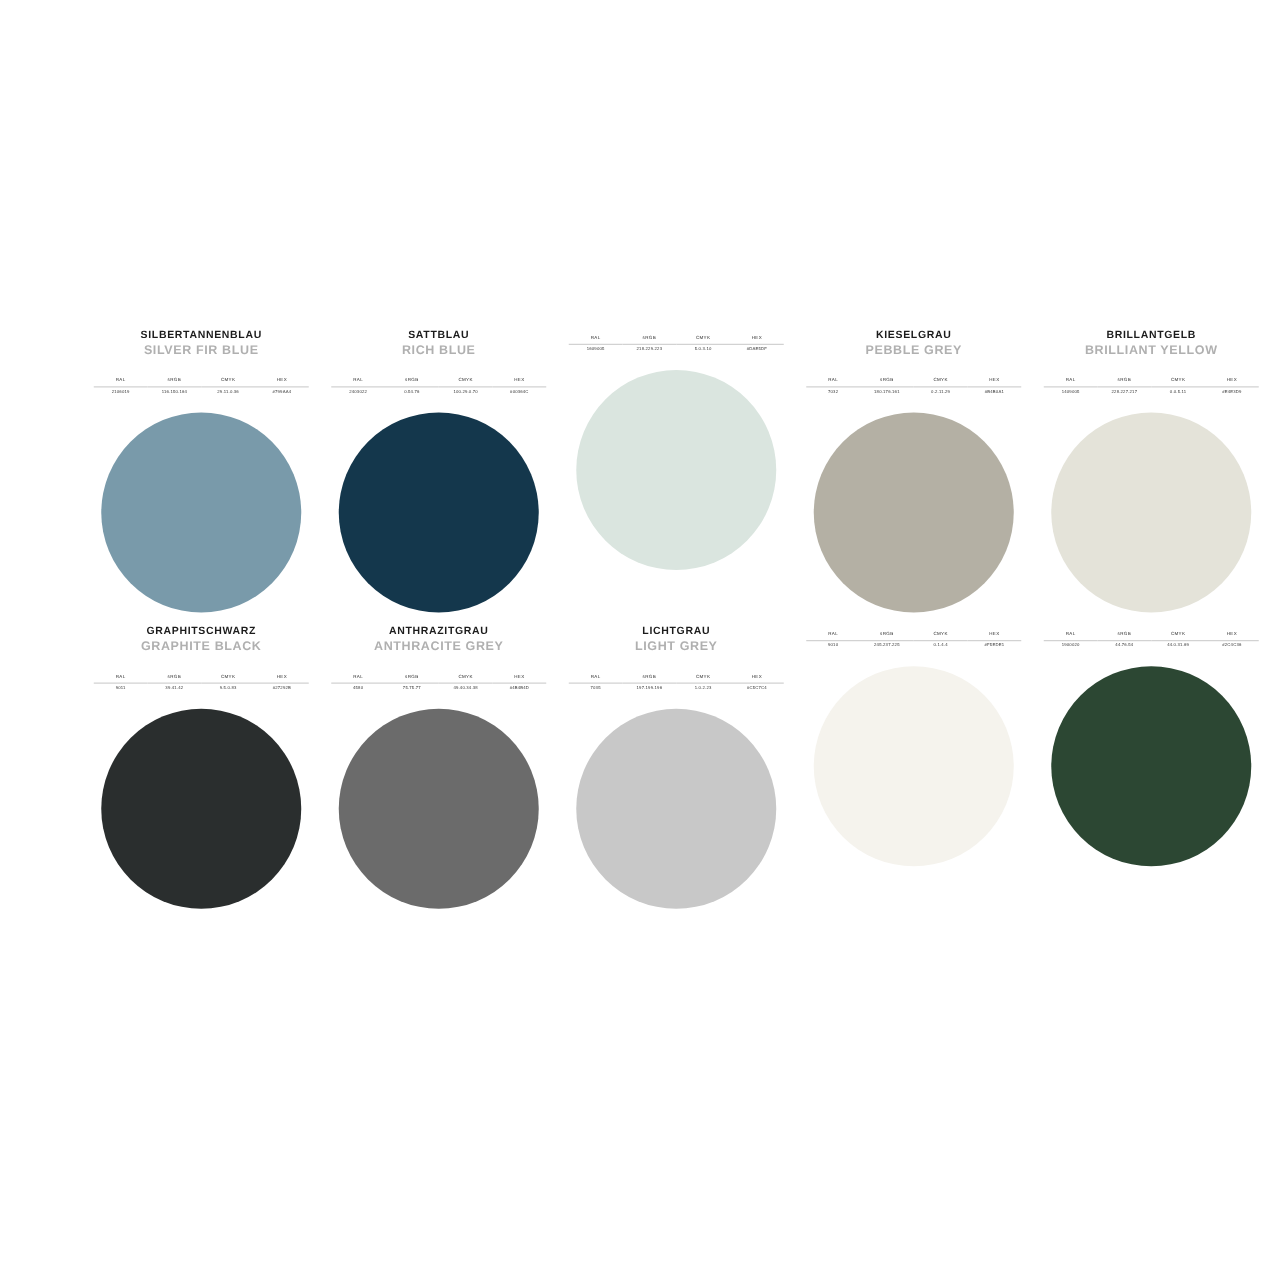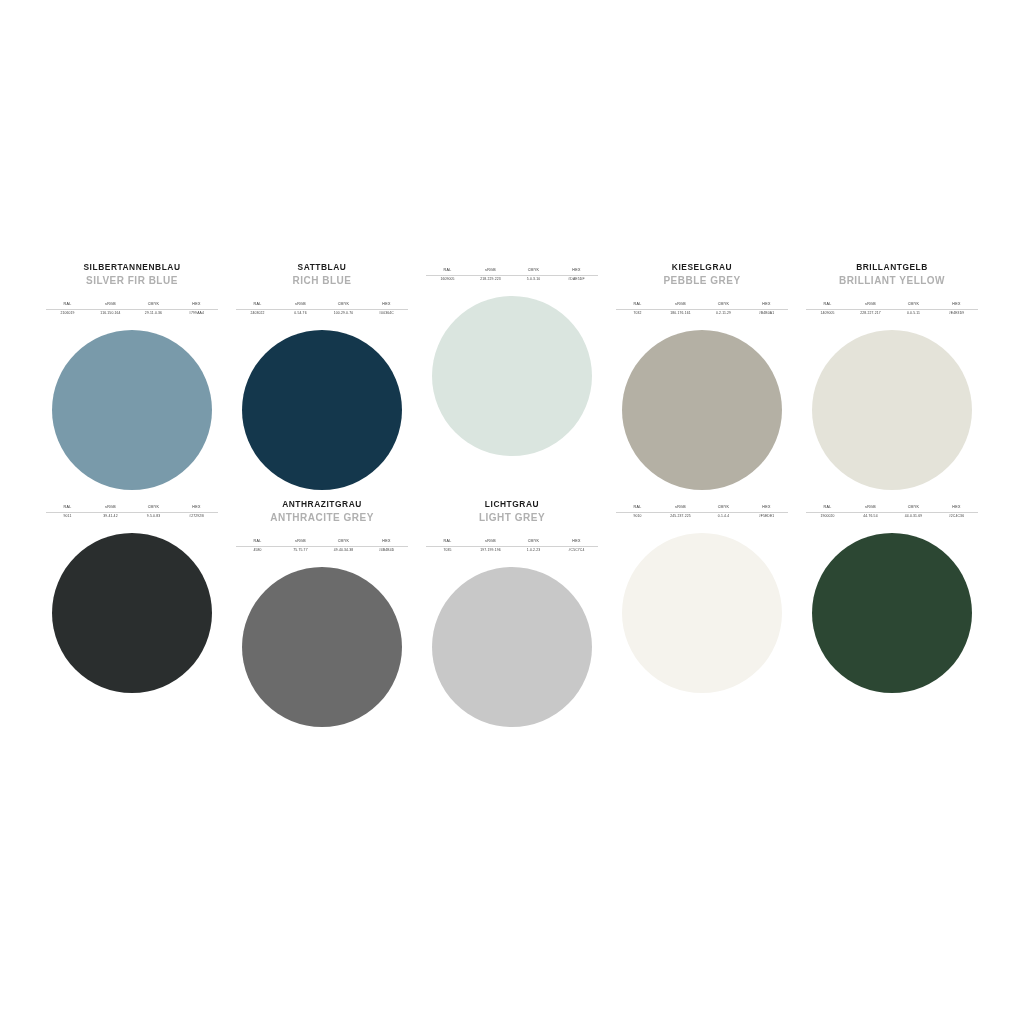--- a/index.html
+++ b/index.html
@@ -19,22 +19,22 @@
     width: 1024px;
     height: 1024px;
     background: #ffffff;
     box-sizing: border-box;
     padding-top: 262px;
   }
   .palette-row {
     display: flex;
     width: 1024px;
     box-sizing: border-box;
-    padding: 0 28px;
-    justify-content: center;
+    padding: 0 8px;
+    justify-content: flex-end;
   }
   .palette-row.row-2 {
     margin-top: 9px;
   }
   .swatch-cell {
     width: 190px;
     display: flex;
     flex-direction: column;
     align-items: center;
   }
@@ -252,20 +252,24 @@
         </div>
       </div>
       <div class="swatch-disc" style="background-color: rgb(228, 227, 217);"></div>
     </div>
 
   </div>
 
   <div class="palette-row row-2">
 
     <div class="swatch-cell">
+      <div class="swatch-names">
+        <div class="name-de">GRAPHITSCHWARZ</div>
+        <div class="name-en">GRAPHITE BLACK</div>
+      </div>
       <div class="spec-table">
         <div class="spec-col">
           <div class="spec-label">RAL</div>
           <div class="spec-rule"></div>
           <div class="spec-value">9011</div>
         </div>
         <div class="spec-col">
           <div class="spec-label">sRGB</div>
           <div class="spec-rule"></div>
           <div class="spec-value">39.41.42</div>

